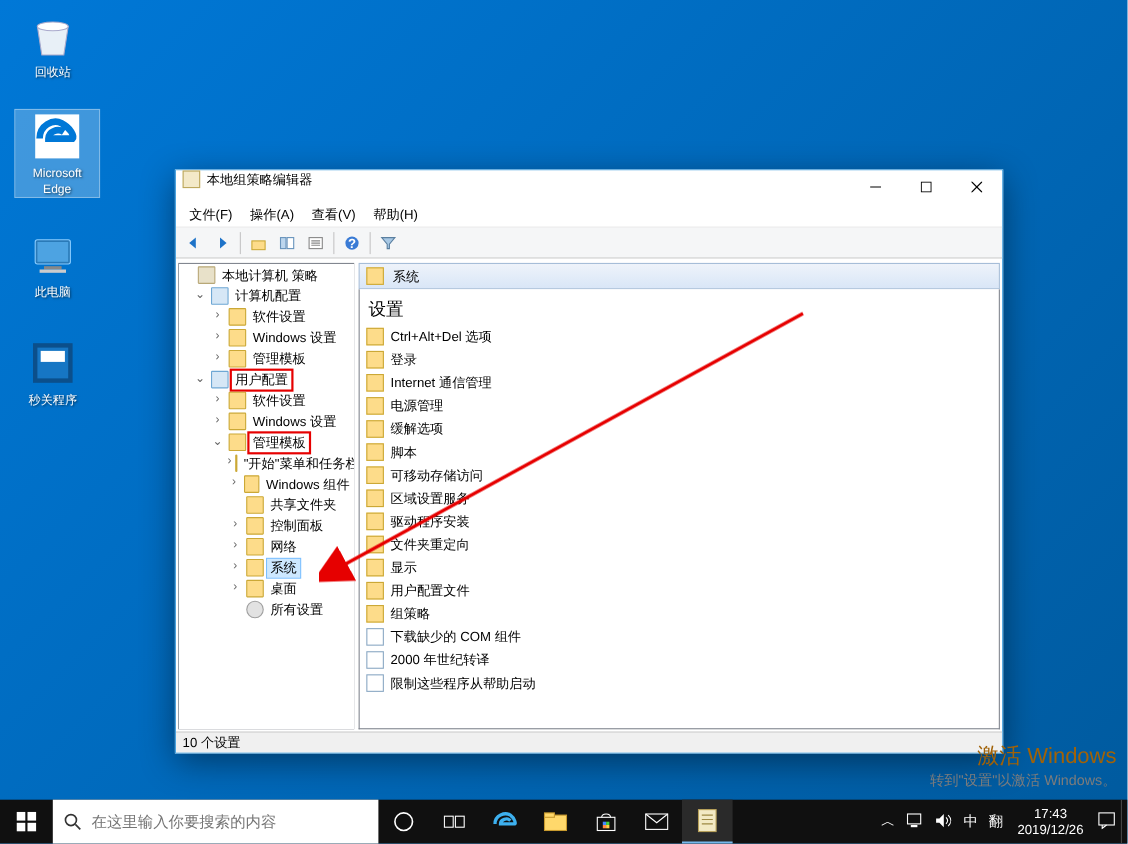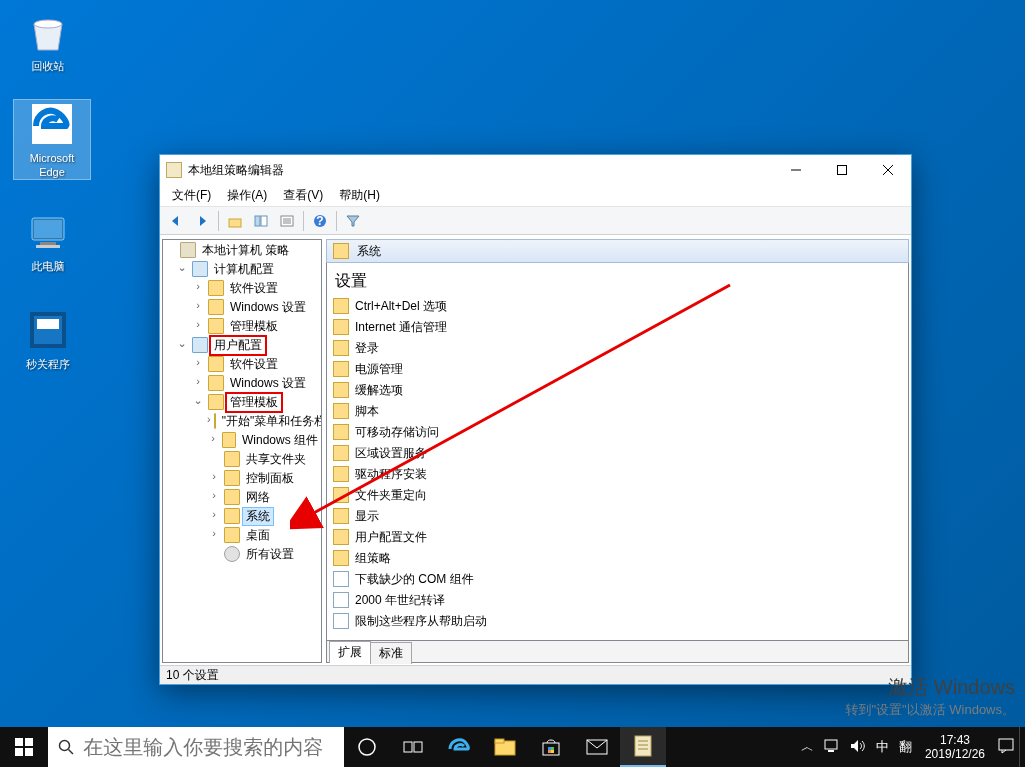--- a/index.html
+++ b/index.html
@@ -4,21 +4,21 @@
 <style>
 *{box-sizing:border-box;margin:0;padding:0;font-family:"Microsoft YaHei","Segoe UI",sans-serif;font-size:12px;user-select:none}
 body{width:1025px;height:767px;background:linear-gradient(135deg,#0078d7 0%,#005a9e 100%);position:relative;overflow:hidden}
 
 .desktop-icon{position:absolute;width:76px;text-align:center;color:#fff;cursor:pointer}
 .desktop-icon .ic{width:48px;height:48px;margin:0 auto 3px;display:flex;align-items:center;justify-content:center}
 .desktop-icon .lbl{font-size:11px;text-shadow:1px 1px 2px rgba(0,0,0,.6);line-height:14px}
 .desktop-icon.sel{background:rgba(255,255,255,.25);outline:1px solid rgba(255,255,255,.5)}
 
 .win{position:absolute;left:159px;top:154px;width:753px;height:531px;background:#fff;box-shadow:0 8px 30px rgba(0,0,0,.45);border:1px solid #4aa3df}
-.titlebar{height:30px;display:flex;align-items:center;padding-left:6px;background:#fff}
+.titlebar{height:30px;display:flex;padding-left:6px;background:#fff}
 .titlebar .tico{width:16px;height:16px;background:#f3e9c8;border:1px solid #bda85e;margin-right:6px}
 .titlebar .ttxt{flex:1}
 .winbtns{display:flex;height:100%}
 .winbtn{width:46px;height:30px;display:flex;align-items:center;justify-content:center;color:#333}
 .menubar{height:22px;display:flex;align-items:center;padding-left:4px;background:#fff;border-bottom:1px solid #e5e5e5}
 .menubar span{padding:2px 8px}
 .toolbar{height:28px;display:flex;align-items:center;padding-left:4px;background:#f5f6f7;border-bottom:1px solid #d0d0d0;gap:2px}
 .tbtn{width:24px;height:24px;display:flex;align-items:center;justify-content:center;border:1px solid transparent}
 .tbtn.sep{width:1px;background:#c5c5c5;margin:0 2px;height:20px;border:none}
 .body{position:absolute;top:82px;bottom:19px;left:0;right:0;display:flex}
@@ -51,29 +51,29 @@
 .it .ficn{width:16px;height:16px;background:#fddc8a;border:1px solid #cba836;margin-right:6px}
 .it .ficn.doc{background:#fff;border-color:#8aa8c4}
 .tabs{height:22px;display:flex;align-items:flex-end;border:1px solid #828790;border-top:none;background:#f4f4f4;padding-left:2px}
 .tab{padding:2px 8px;border:1px solid #a6a6a6;border-bottom:none;background:#fff;margin-right:-1px;position:relative;top:1px;font-size:12px}
 .tab.inactive{background:#f4f4f4;top:2px}
 .status{position:absolute;bottom:0;left:0;right:0;height:19px;background:#f0f0f0;border-top:1px solid #d0d0d0;padding-left:6px;display:flex;align-items:center}
 
 .arrow-svg{position:absolute;pointer-events:none;z-index:50}
 
 .watermark{position:absolute;right:10px;bottom:48px;color:#6b6b6b;text-align:right;z-index:200}
-.watermark .l1{font-size:20px;color:#404040}
+.watermark .l1{font-size:20px;color:#a16207}
 .watermark .l2{font-size:13px;color:#7c7c7c}
 
 .taskbar{position:absolute;bottom:0;left:0;right:0;height:40px;background:#101010;display:flex;align-items:center;color:#fff}
 .start{width:48px;height:40px;display:flex;align-items:center;justify-content:center}
 .start svg{width:18px;height:18px;fill:#fff}
 .search{flex:0 0 296px;height:40px;background:#fff;color:#767676;display:flex;align-items:center}
 .search .sicn{width:40px;display:flex;justify-content:center;color:#333}
-.search input{border:none;outline:none;font-size:20px;width:100%;color:#000000;background:transparent}
+.search input{border:none;outline:none;font-size:14px;width:100%;color:#000000;background:transparent}
 .tray{margin-left:auto;display:flex;align-items:center;height:100%}
 .tskicn{width:46px;height:40px;display:flex;align-items:center;justify-content:center;color:#fff}
 .tskicn.active{border-bottom:2px solid #76b9ed;background:#2a2a2a}
 .trayic{padding:0 5px;font-size:13px}
 .clock{text-align:center;font-size:12px;line-height:14px;padding:0 8px}
 </style>
 </head>
 <body>
 
 <div class="desktop-icon" style="left:10px;top:8px">
@@ -288,25 +288,25 @@
       <div class="dbody">
         <div class="items">
           <div class="hdr">设置</div>
           <div id="items-container">
               <div class="it">
                 <span class="ficn"></span>
                 <span>Ctrl+Alt+Del 选项</span>
               </div>
               <div class="it">
                 <span class="ficn"></span>
+                <span>登录</span>
+              </div>
+              <div class="it">
+                <span class="ficn"></span>
                 <span>Internet 通信管理</span>
-              </div>
-              <div class="it">
-                <span class="ficn"></span>
-                <span>登录</span>
               </div>
               <div class="it">
                 <span class="ficn"></span>
                 <span>电源管理</span>
               </div>
               <div class="it">
                 <span class="ficn"></span>
                 <span>缓解选项</span>
               </div>
               <div class="it">
@@ -349,24 +349,20 @@
                 <span class="ficn doc"></span>
                 <span>2000 年世纪转译</span>
               </div>
               <div class="it">
                 <span class="ficn doc"></span>
                 <span>限制这些程序从帮助启动</span>
               </div>
             </div>
           <div style="height:10px;width:400px"></div>
         </div>
-      </div>
-      <div class="tabs">
-        <div class="tab">扩展</div>
-        <div class="tab inactive">标准</div>
       </div>
     </div>
   </div>
 
   <div class="status">
     <span>10 个设置</span>
   </div>
 </div>
 
 <svg class="arrow-svg" style="left:290px;top:275px" width="460" height="260">

